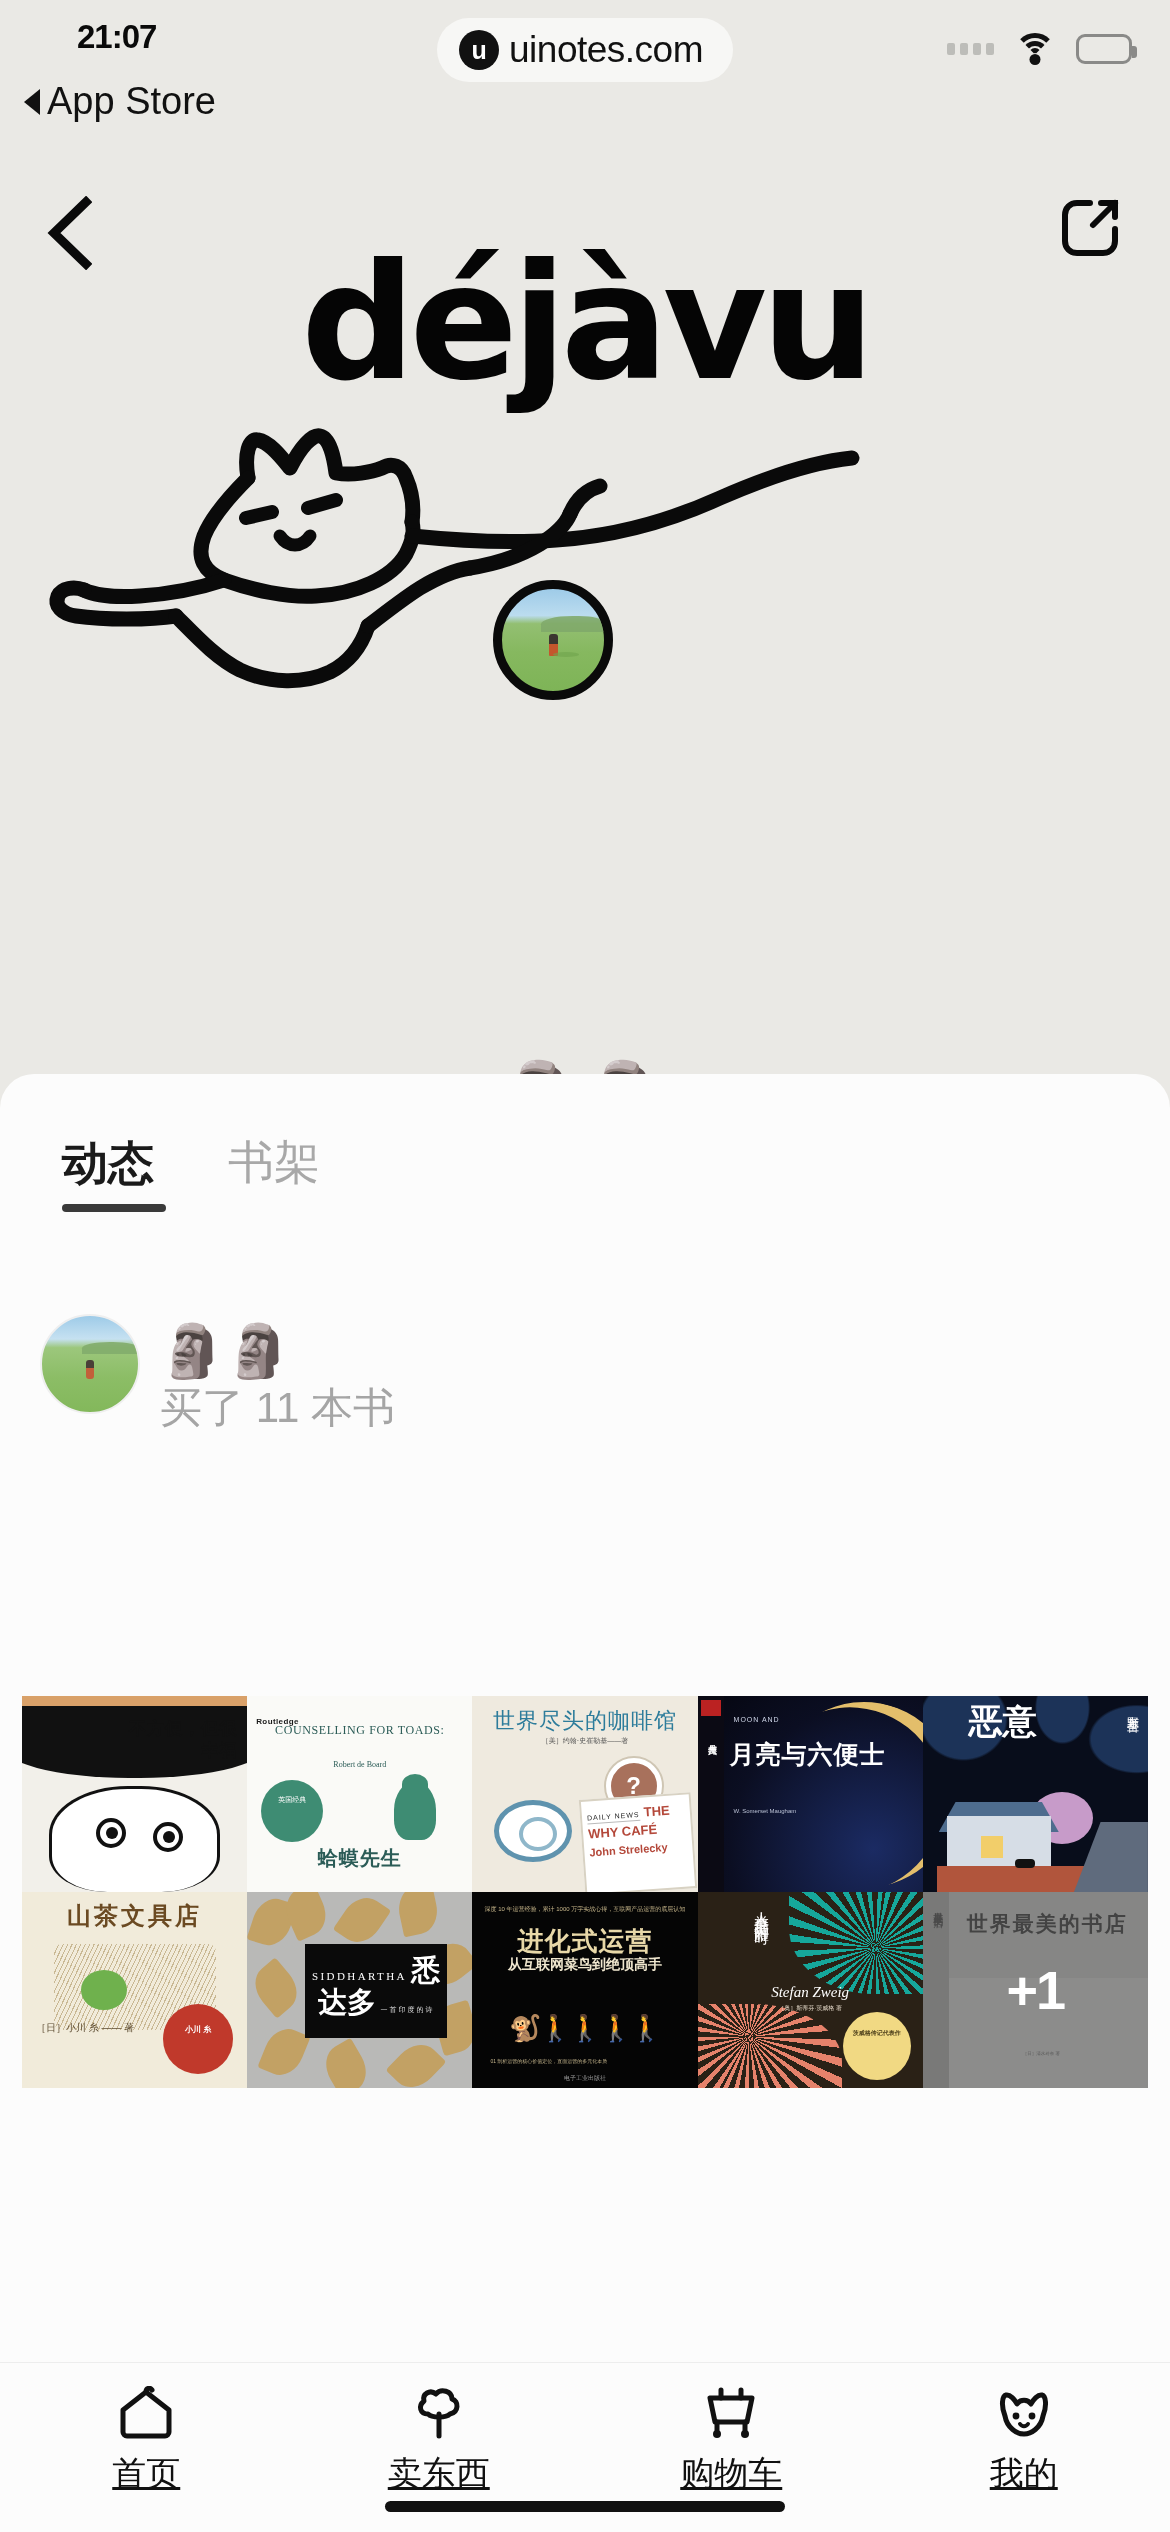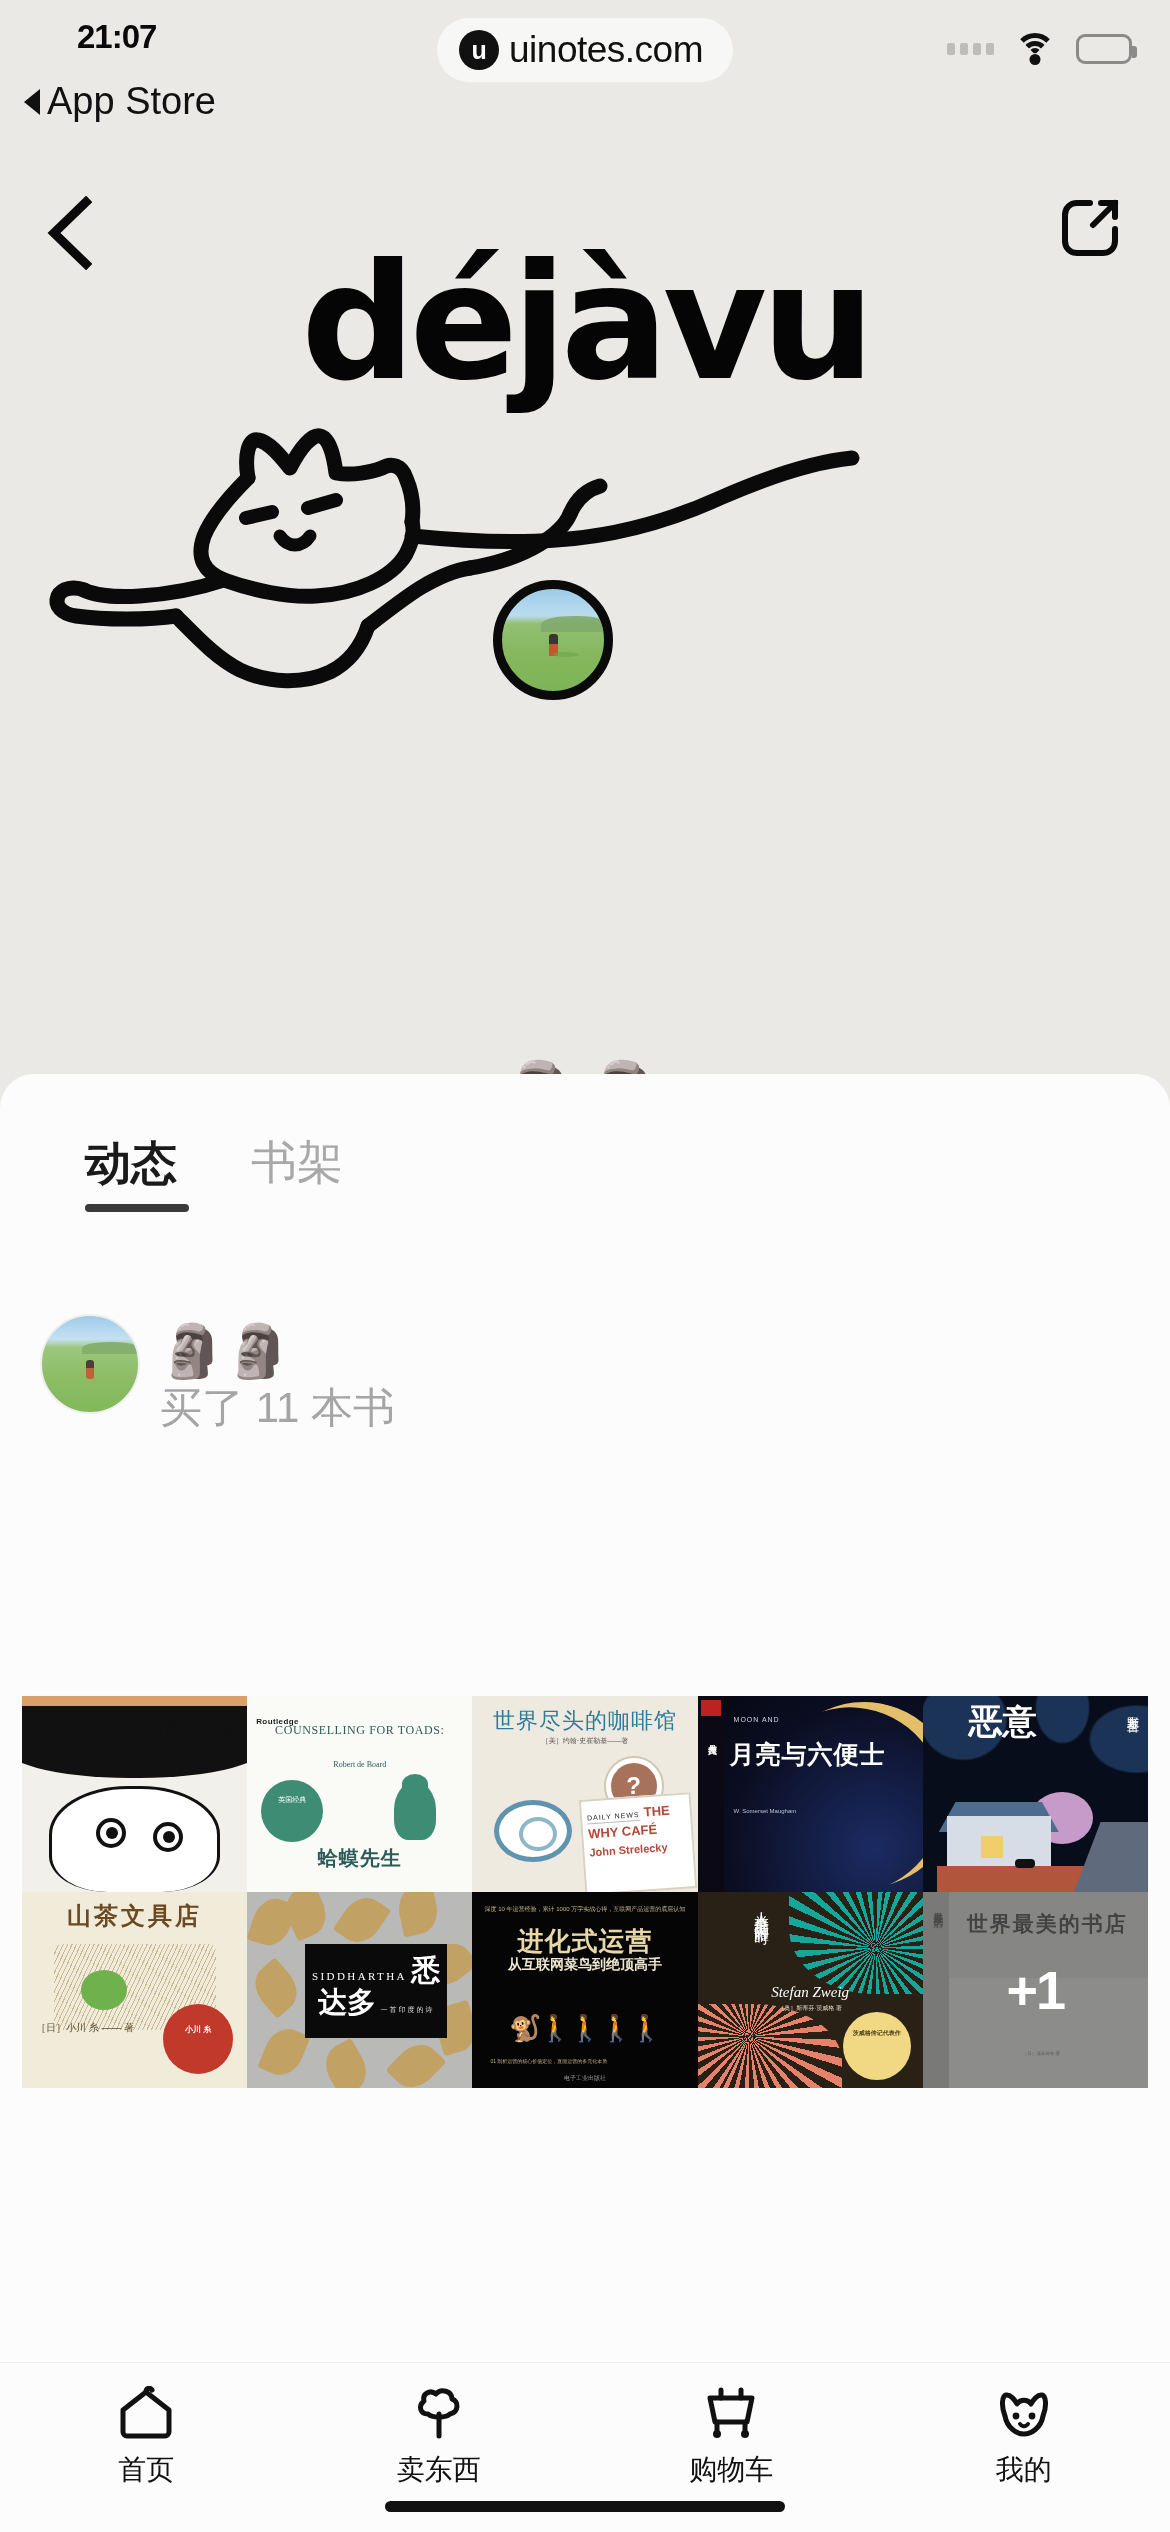--- a/index.html
+++ b/index.html
@@ -91,21 +91,21 @@
     font-size:62px; letter-spacing:6px; line-height:1;
   }
 
   
   .sheet {
     position:absolute; top:1074px; left:0; width:1170px; height:1318px;
     background:#FCFCFC; border-radius:34px 34px 0 0;
   }
   .tabs { position:absolute; top:66px; left:0; width:100%; display:flex; gap:74px; padding-left:62px; }
   .tab { position:relative; font-size:46px; line-height:1; padding-bottom:26px; }
-  .tab.active { color:#1a1a1a; font-weight:700;margin-left:23px; }
+  .tab.active { color:#1a1a1a; font-weight:700; }
   .tab.inactive { color:#A8A8A8; font-weight:400;font-family:Liberation Serif, serif; }
   .tab.active::after {
     content:""; position:absolute; left:0; bottom:0; width:104px; height:8px;
     background:#3A3A3A; border-radius:4px;
   }
 
   .activity { position:absolute; top:240px; left:0; width:100%; }
   .act-head { position:relative; height:108px; padding-left:40px; }
   .act-avatar {
     position:absolute; left:40px; top:0; width:100px;height:100px;border-radius:50%;
@@ -244,21 +244,21 @@
   .bk10 .plus { position:absolute; inset:0; display:flex; align-items:center; justify-content:center;
                 background:rgba(110,110,110,.45); color:#fff; font-size:54px; font-weight:700; letter-spacing:-2px; }
 
   
   .tabbar {
     position:absolute; bottom:0; left:0; width:1170px; height:170px;
     background:#FCFCFC; border-top:1px solid #EDEDED;
     display:flex; align-items:flex-start; padding-top:22px;
   }
   .tabitem { flex:1; display:flex; flex-direction:column; align-items:center; gap:10px; }
-  .tabitem .ti-label { font-size:28px; color:#111; font-weight:500; }
+  .tabitem .ti-label { font-size:34px; color:#111; font-weight:500;text-decoration:underline; }
   .tabitem .ti-icon { height:56px; display:flex; align-items:center; justify-content:center; }
   .home-indicator {
     position:absolute; bottom:20px; left:50%; transform:translateX(-50%);
     width:400px; height:11px; background:#111; border-radius:6px;
   }
 </style>
 </head>
 <body>
 
 <div class="statusbar">

